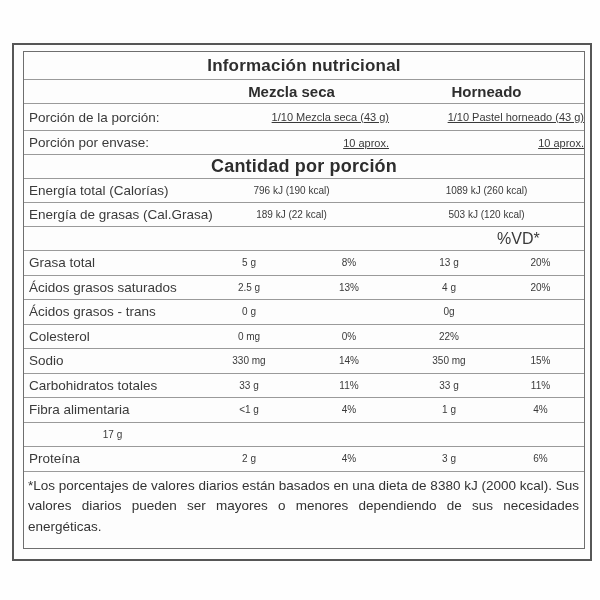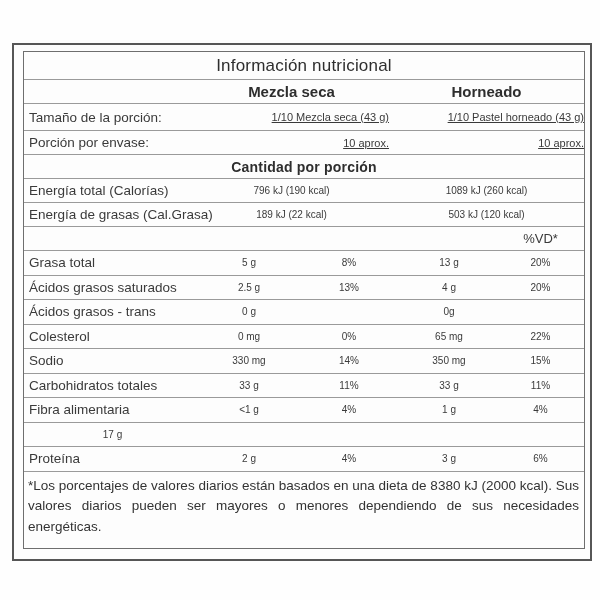--- a/index.html
+++ b/index.html
@@ -8,27 +8,27 @@
   .photo { position:relative; width:600px; height:600px; background:#fefefe; }
   .outer { position:absolute; left:12px; top:43px; width:580px; height:518px;
     border:2px solid #565656; background:#fdfdfd; }
   .inner { position:absolute; left:9px; top:6px; width:562px; height:498px;
     border:1px solid #6e6e6e; display:flex; flex-direction:column; }
   .row { border-bottom:1px solid #9a9a9a; display:flex; align-items:center; }
   .grid2 { display:grid; grid-template-columns:170px 195px 195px; align-items:center; }
   .grid5 { display:grid; grid-template-columns:177px 96px 104px 96px 87px; align-items:center; }
   .h28 { height:28px; } .h27 { height:27px; } .h24 { height:24px; } .h245 { height:24.5px; }
   .center-row { justify-content:center; }
-  .title { font-size:17px; font-weight:400; color:#2e2e2e; letter-spacing:.2px; text-align:center; width:100%; }
-  .subtitle { font-size:14px; font-weight:700; color:#2e2e2e; letter-spacing:.2px; text-align:center; width:100%; }
+  .title { font-size:17px; font-weight:700; color:#2e2e2e; letter-spacing:.2px; text-align:center; width:100%; }
+  .subtitle { font-size:18px; font-weight:700; color:#2e2e2e; letter-spacing:.2px; text-align:center; width:100%; }
   .colhead { font-size:15px; font-weight:700; color:#2e2e2e; text-align:center; }
   .cell-label { font-size:13.5px; text-align:left; padding-left:5px; white-space:nowrap; }
   .cell-val { font-size:10px; text-align:center; white-space:nowrap; }
   .cell-small { font-size:11px; text-align:right; white-space:nowrap;text-decoration:underline; }
-  .dvhead { font-size:13px; text-align:center; }
+  .dvhead { font-size:16px; text-align:left; }
   .footnote { border-bottom:none; flex:1; align-items:flex-start; }
   .footnote p { font-size:13.5px; line-height:1.55; text-align:justify; padding:4px 5px 0 4px; color:#333; }
 </style>
 </head>
 <body>
 
 <div class="photo">
   <div class="outer">
     <div class="inner">
 
@@ -36,21 +36,21 @@
         <div class="title">Información nutricional</div>
       </div>
 
       <div class="row grid2 h24">
         <div class="cell-label"></div>
         <div class="colhead">Mezcla seca</div>
         <div class="colhead">Horneado</div>
       </div>
 
       <div class="row grid2 h27">
-        <div class="cell-label">Tamaño de la porción:</div>
+        <div class="cell-label">Porción de la porción:</div>
         <div class="cell-small">1/10 Mezcla seca (43 g)</div>
         <div class="cell-small">1/10 Pastel horneado (43 g)</div>
       </div>
 
       <div class="row grid2 h24">
         <div class="cell-label">Porción por envase:</div>
         <div class="cell-small">10 aprox.</div>
         <div class="cell-small">10 aprox.</div>
       </div>
 
@@ -99,21 +99,20 @@
         <div class="cell-val">0 g</div>
         <div class="cell-val"></div>
         <div class="cell-val">0g</div>
         <div class="cell-val"></div>
       </div>
 
       <div class="row grid5 h245">
         <div class="cell-label">Colesterol</div>
         <div class="cell-val">0 mg</div>
         <div class="cell-val">0%</div>
-        <div class="cell-val">65 mg</div>
         <div class="cell-val">22%</div>
       </div>
 
       <div class="row grid5 h245">
         <div class="cell-label">Sodio</div>
         <div class="cell-val">330 mg</div>
         <div class="cell-val">14%</div>
         <div class="cell-val">350 mg</div>
         <div class="cell-val">15%</div>
       </div>

